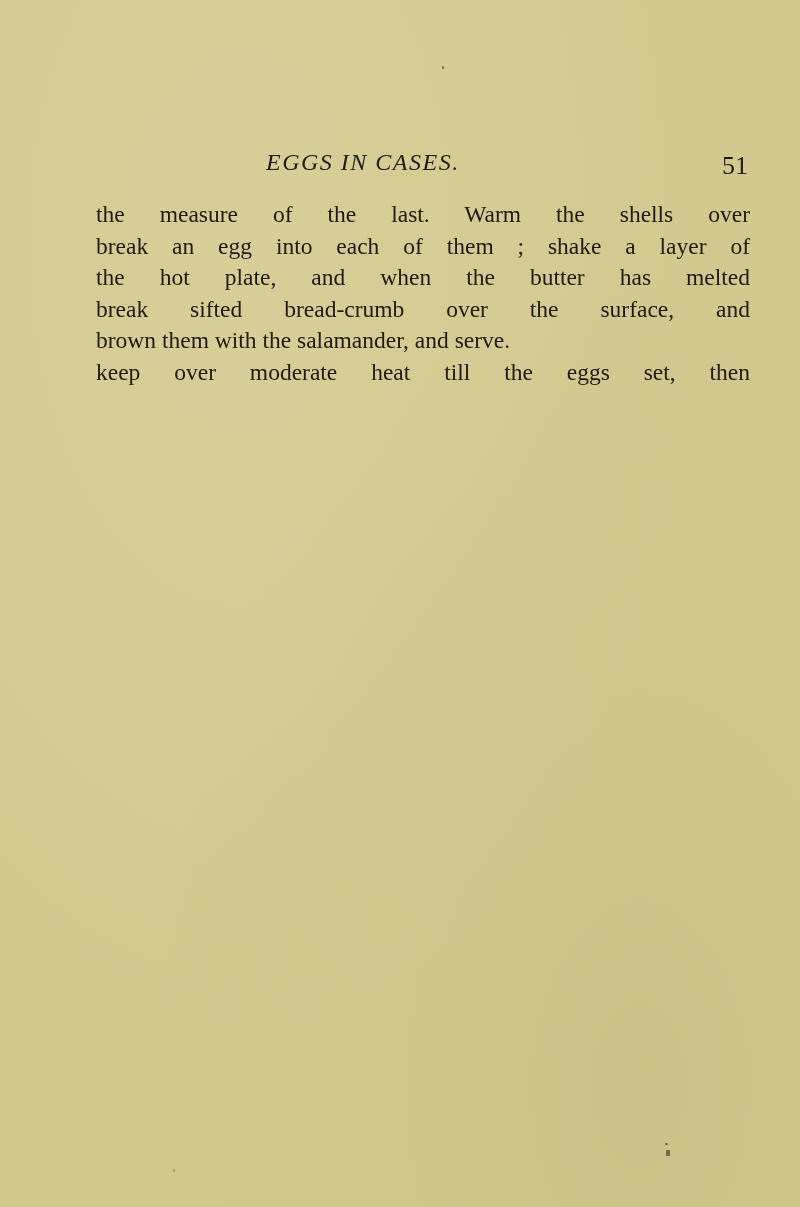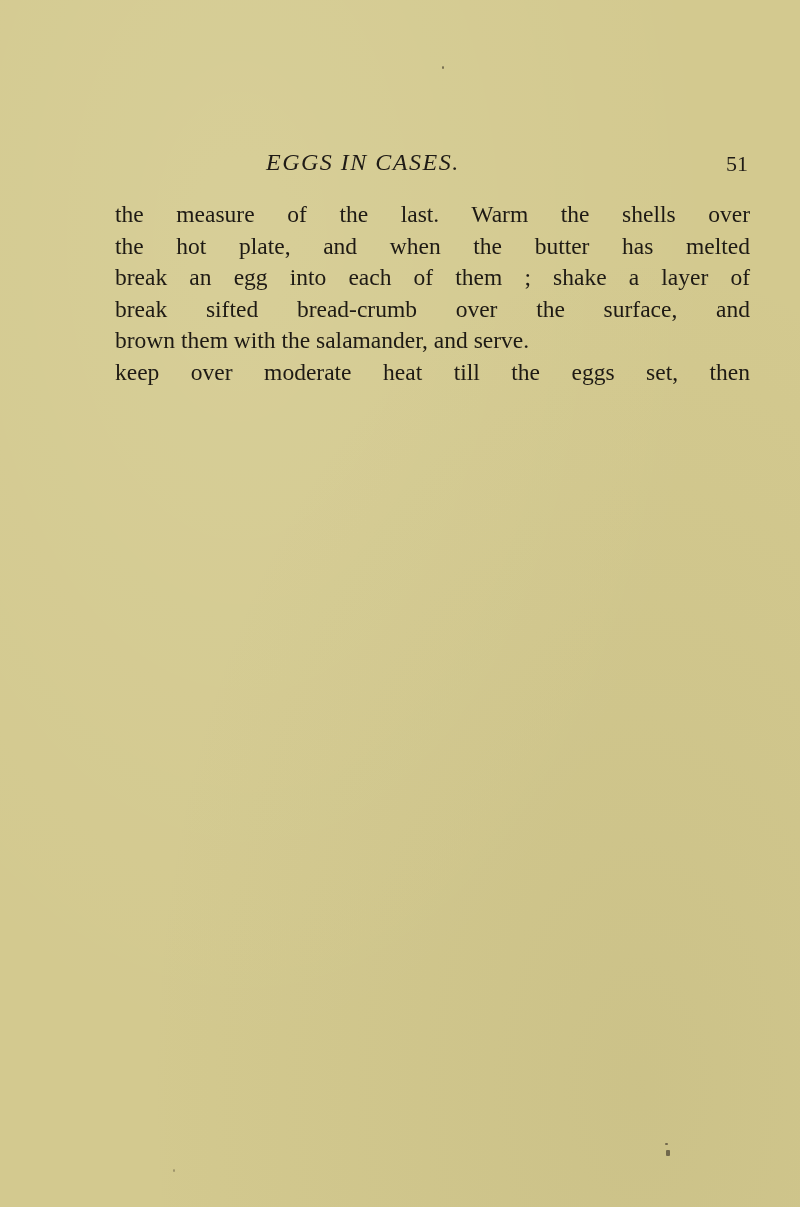--- a/index.html
+++ b/index.html
@@ -37,38 +37,37 @@
       top: 0;
       font-style: italic;
       font-size: 24px;
       letter-spacing: 1.5px;
       color: #1f1b16;
     }
     .page-number {
       position: absolute;
       right: 0;
       top: 2px;
-      font-size: 22px;
+      font-size: 26px;
       color: #1f1b16;
     }
     .body-text {
       position: absolute;
       top: 183px;
       left: 96px;
       width: 654px;
     }
     .line {
       display: block;
       font-size: 23.5px;
       line-height: 31.5px;
       text-align: justify;
       text-align-last: justify;
       white-space: nowrap;
       color: #1e1a14;
-      margin-left: 19px;
     }
     .line.last {
       text-align-last: left;
     }
     .speck {
       position: absolute;
       background: #4a4232;
       border-radius: 50%;
       opacity: 0.7;
     }
@@ -77,22 +76,22 @@
 <body>
 
 <div class="page">
   <div class="running-head">
     <span class="running-title">EGGS IN CASES.</span>
     <span class="page-number">51</span>
   </div>
 
   <div class="body-text">
     <span class="line">the measure of the last.  Warm the shells over</span>
+    <span class="line">break an egg into each of them ; shake a layer of</span>
     <span class="line">the hot plate, and when the butter has melted</span>
-    <span class="line">break an egg into each of them ; shake a layer of</span>
     <span class="line">break sifted bread-crumb over the surface, and</span>
     <span class="line last">brown them with the salamander, and serve.</span>
     <span class="line">keep over moderate heat till the eggs set, then</span>
   </div>
 
   <span class="speck" style="left:442px;top:50px;width:2px;height:3px;"></span>
   <span class="speck" style="left:666px;top:1134px;width:4px;height:6px;border-radius:1px;"></span>
   <span class="speck" style="left:665px;top:1127px;width:3px;height:2px;border-radius:1px;"></span>
   <span class="speck" style="left:173px;top:1153px;width:2px;height:3px;opacity:0.4;"></span>
 </div>

